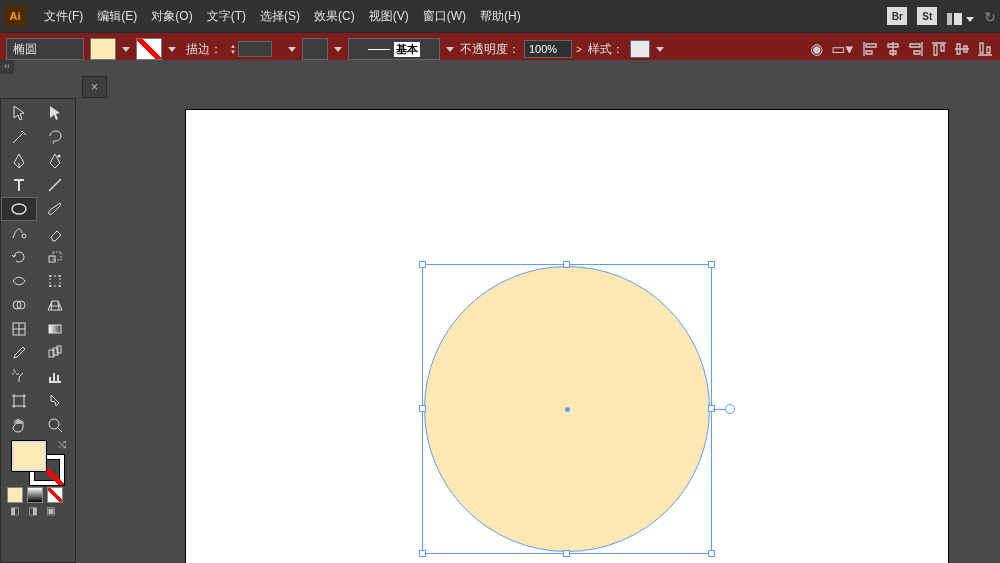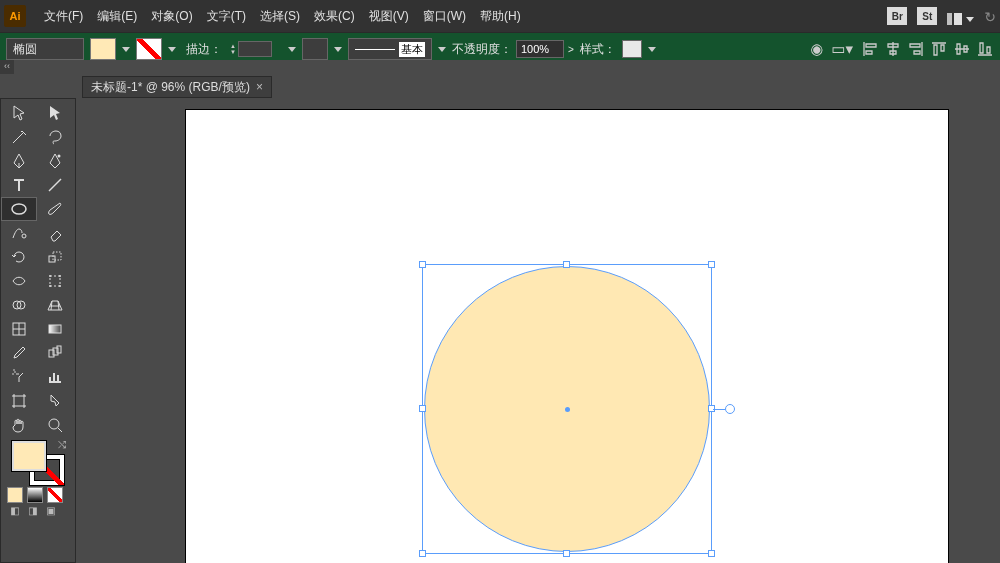--- a/index.html
+++ b/index.html
@@ -9,33 +9,33 @@
 .ai-logo { width: 22px; height: 22px; background: #4a2c00; color: #ff9a00; font-weight: bold; font-size: 11px; display: flex; align-items: center; justify-content: center; margin-right: 10px; border-radius: 2px; }
 .menu-item { padding: 3px 6px; cursor: pointer; }
 .menubar-right { margin-left: auto; display: flex; align-items: flex-end; gap: 10px; }
 .br-box, .st-box { width: 20px; height: 18px; background: #dcdcdc; color: #333; font-size: 10px; font-weight: bold; display: flex; align-items: center; justify-content: center; }
 .layout-icon { display: flex; gap: 2px; align-items: center; }
 .layout-icon .col { width: 5px; height: 12px; background: #c0c0c0; }
 .layout-icon .col.narrow { width: 8px; background: #e0e0e0; }
 .layout-icon .tri { width: 0; height: 0; border-left: 4px solid transparent; border-right: 4px solid transparent; border-top: 5px solid #e0e0e0; margin-left: 2px; }
 .cloud-icon { color: #888; font-size: 14px; }
 
-.controlbar { height: 34px; background: #14532d; border-top: 1px solid #2a2a2a; border-bottom: 1px solid #2a2a2a; display: flex; align-items: center; gap: 6px; padding: 0 6px; color: #e0e0e0; font-size: 12px; }
+.controlbar { height: 34px; background: #7f1d1d; border-top: 1px solid #2a2a2a; border-bottom: 1px solid #2a2a2a; display: flex; align-items: center; gap: 6px; padding: 0 6px; color: #e0e0e0; font-size: 12px; }
 .cb-box { height: 22px; background: #3d3d3d; border: 1px solid #666; display: flex; align-items: center; justify-content: center; }
 .shape-name { width: 78px; justify-content: flex-start; padding: 0 6px; }
 .fill-swatch { width: 26px; height: 22px; background: #ffe9b6; border: 1px solid #777; }
 .stroke-swatch { width: 26px; height: 22px; background: #fff; border: 1px solid #777; position: relative; }
 .stroke-swatch::after { content: ""; position: absolute; left: 0; top: 0; right: 0; bottom: 0; background: linear-gradient(45deg, transparent 42%, red 42%, red 58%, transparent 58%); }
 .tri-sm { width: 0; height: 0; border-left: 4px solid transparent; border-right: 4px solid transparent; border-top: 5px solid #ccc; align-self: center; }
 .points-label { margin-left: 4px; }
 .spinner { width: 54px; display: flex; align-items: center; }
 .spinner .arrows { display: flex; flex-direction: column; font-size: 6px; line-height: 6px; color: #ccc; padding: 0 2px;}
 .spinner input { width: 34px; background: #3d3d3d; border: 1px solid #666; color: #fff; font-size: 11px; padding: 1px 2px; }
 .cb-drop { width: 26px; }
-.var-width { width: 84px; justify-content: flex-start; padding: 0 6px; gap: 4px; }
+.var-width { width: 92px; justify-content: flex-start; padding: 0 19px; gap: 4px; font-weight: bold; }
 .var-width .line { flex: 1; height: 1px; background: #fff; }
 .var-width .lbl { font-size: 11px; background:#fff; color:#000; padding: 0 2px;}
 .opacity-block { display: flex; align-items: center; gap: 4px; }
 .opacity-input { width: 48px; background: #303030; border: 1px solid #666; color: #fff; font-size: 11px; padding: 2px 4px; }
 .style-swatch { width: 20px; height: 18px; background: #e8e8e8; border: 1px solid #666; }
 .cb-right { margin-left: auto; display: flex; align-items: center; gap: 8px; }
 .globe-icon, .doc-setup { color: #ccc; font-size: 15px; }
 .align-group { display: flex; gap: 5px; }
 .align-btn { width: 18px; height: 18px; display: flex; align-items: center; justify-content: center; }
 .align-btn svg { width: 16px; height: 16px; }
@@ -169,21 +169,20 @@
         </div>
     </div>
   </div>
 </div>
 
 <div class="work-area">
   <div class="expand-tab">‹‹</div>
 
   <div class="doc-tabs">
     <div class="doc-tab">
-      <span>未标题-1* @ 96% (RGB/预览)</span>
       <span class="close">×</span>
     </div>
   </div>
 
   <div class="toolbar">
     <div class="tool-row">
       <div class="tool-btn">
           <svg viewBox="0 0 18 18">
             <path d="M4 2l10 7-4 1 2 5-2 1-2-5-4 3z" fill="none" stroke="#ddd" stroke-width="1"></path>
           </svg>

